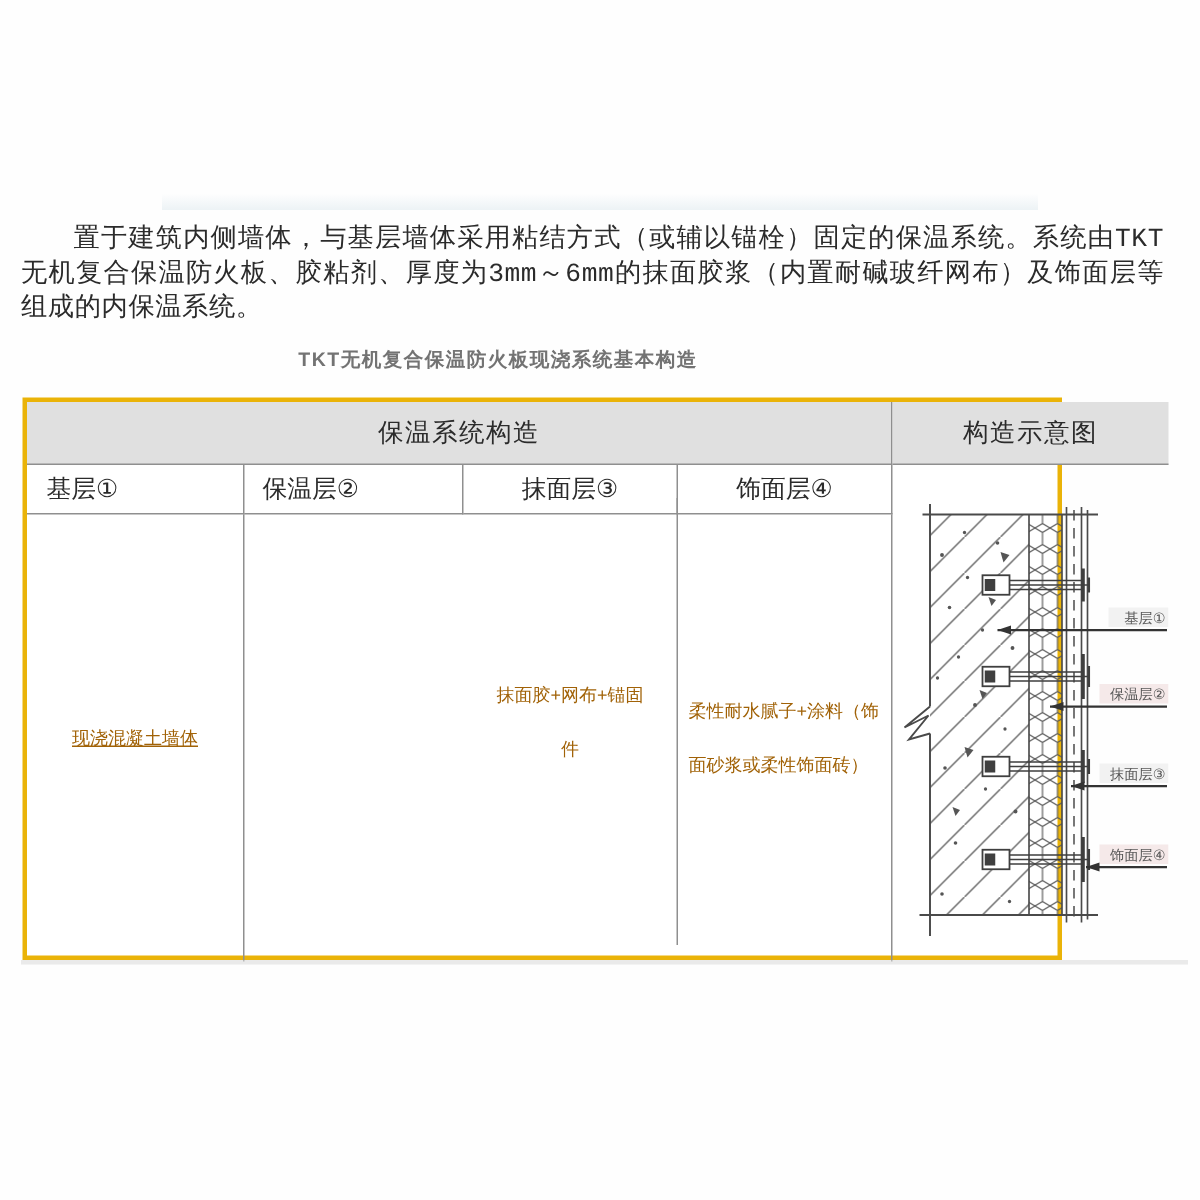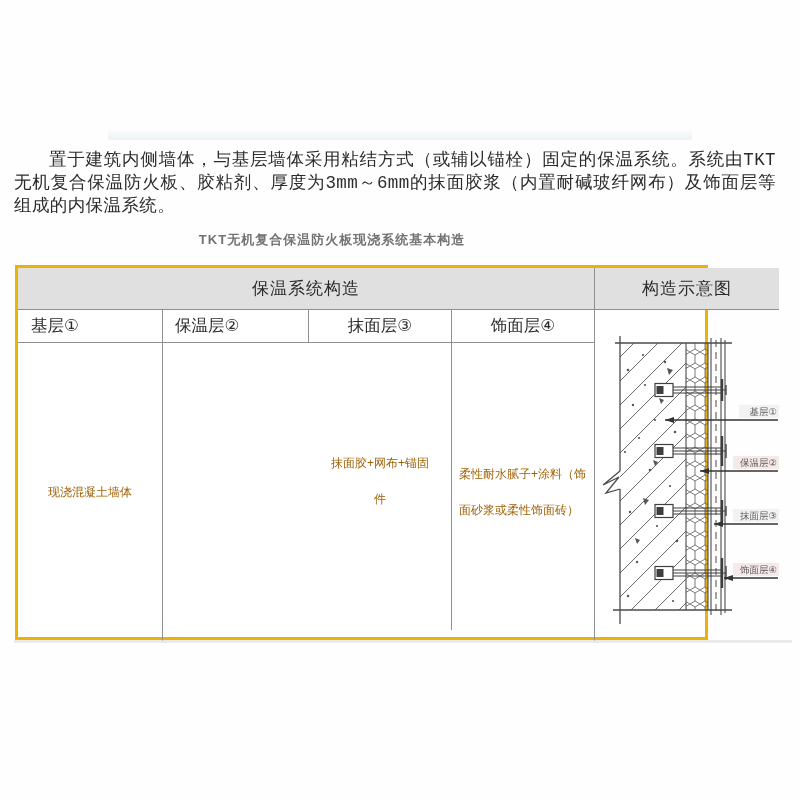--- a/index.html
+++ b/index.html
@@ -61,21 +61,21 @@
     <div class="cell sub bR bB" style="left:145px;top:42px;width:146px;height:33px;padding-left:12px;">
       <span>保温层②</span>
     </div>
     <div class="cell sub bR bB ctr" style="left:291px;top:42px;width:143px;height:33px;">
       <span>抹面层③</span>
     </div>
     <div class="cell sub bR bB ctr" style="left:434px;top:42px;width:143px;height:33px;">
       <span>饰面层④</span>
     </div>
 
-    <div class="cell body-cell bR ctr" style="left:0;top:75px;width:145px;height:298px;">
+    <div class="cell body-cell bR ctr" style="left:0;top:75px;width:145px;height:298px;text-decoration:underline;">
       <span>现浇混凝土墙体</span>
     </div>
     <div class="cell body-cell bR ctr" style="left:291px;top:64px;width:143px;height:298px;padding:0 21px;">
       <span>抹面胶+网布+锚固件</span>
     </div>
     <div class="cell body-cell bR" style="left:434px;top:75px;width:143px;height:298px;padding:0 7px;text-align:left;">
       <span>柔性耐水腻子+涂料（饰面砂浆或柔性饰面砖）</span>
     </div>
 
     <div class="diag-cell">

